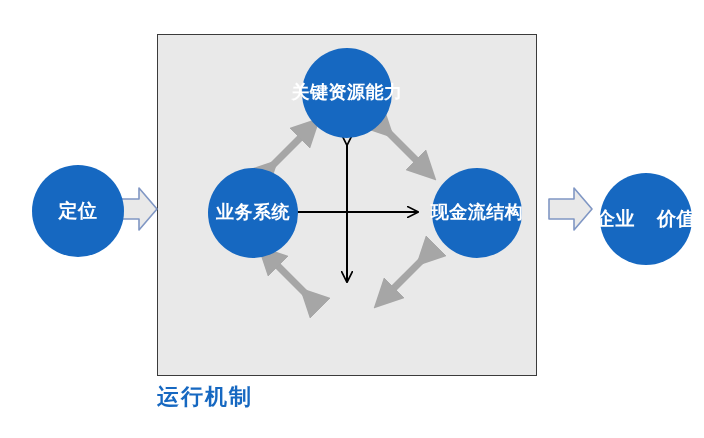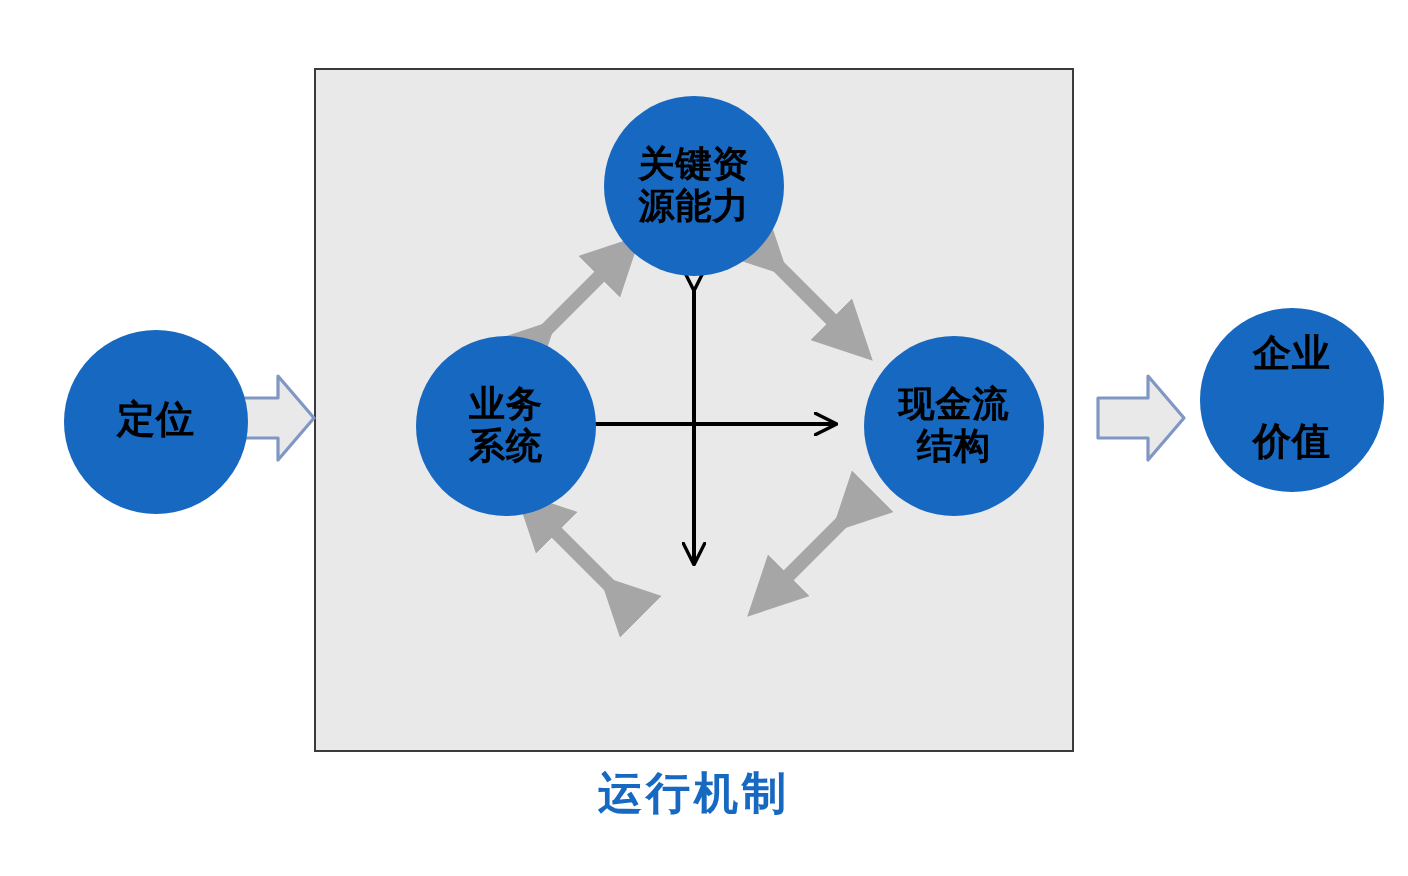--- a/index.html
+++ b/index.html
@@ -16,42 +16,42 @@
     height: 438px;
     background: #ffffff;
     overflow: hidden;
   }
 
   
   .circle {
     position: absolute;
     border-radius: 50%;
     background: #1668c1;
-    color: #000000;
+    color: #ffffff;
     display: flex;
-    flex-direction: column;
+    flex-direction: row;
     align-items: center;
     justify-content: center;
     text-align: center;
     line-height: 1.18;
     font-weight: 700;
     letter-spacing: 0.5px;
     box-sizing: border-box;
     z-index: 6;
   }
   .circle .ln { display: block; white-space: nowrap; }
 
   
   .circle.outer {
     width: 92px;
     height: 92px;
     font-size: 19px;
   }
   #circle-positioning { left: 32px;  top: 165px; }
-  #circle-value       { left: 600px; top: 154px; gap: 22px; }
+  #circle-value       { left: 600px; top: 173px; gap: 22px; }
 
   
   .circle.inner {
     width: 90px;
     height: 90px;
     font-size: 18px;
   }
   #circle-key-resource { left: 302px; top: 48px; }
   #circle-business     { left: 208px; top: 168px; text-align: right; }
   #circle-cashflow     { left: 432px; top: 168px; align-items: center; }
@@ -69,21 +69,21 @@
     box-sizing: border-box;
     z-index: 1;
   }
 
   
   #mechanism-caption {
     position: absolute;
     left: 157px;
     top: 382px;
     width: 380px;
-    text-align: center;
+    text-align: left;
     color: #1668c1;
     font-size: 22px;
     font-weight: 700;
     letter-spacing: 2px;
     z-index: 7;
   }
 
   
   .svg-layer {
     position: absolute;

